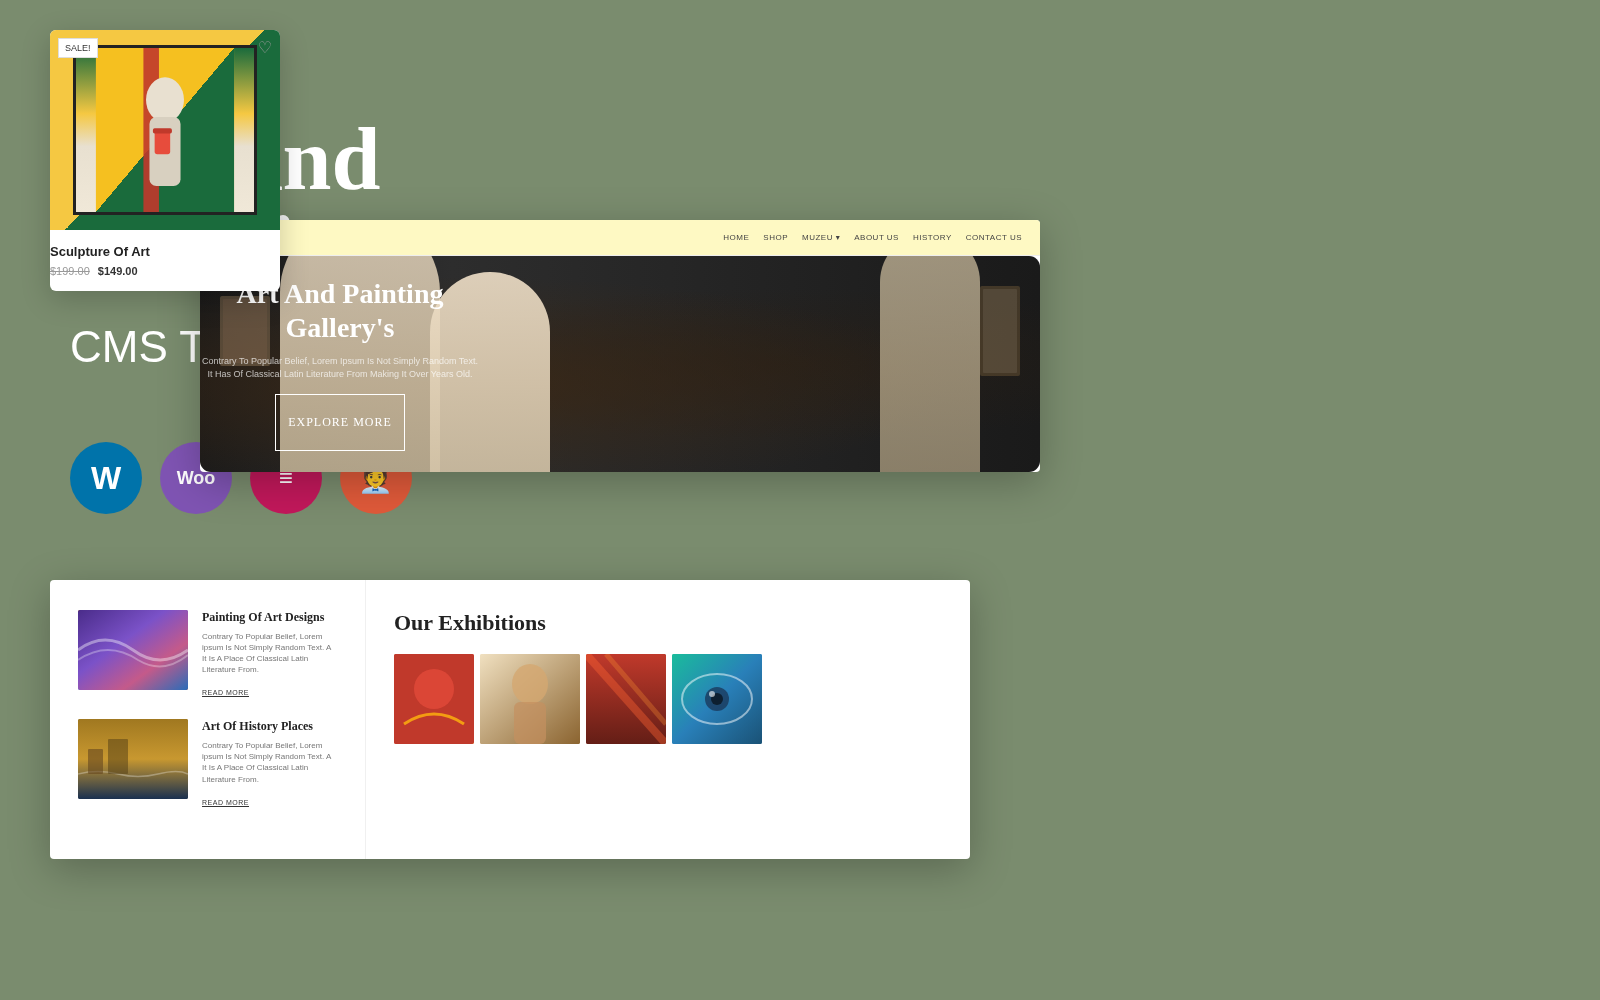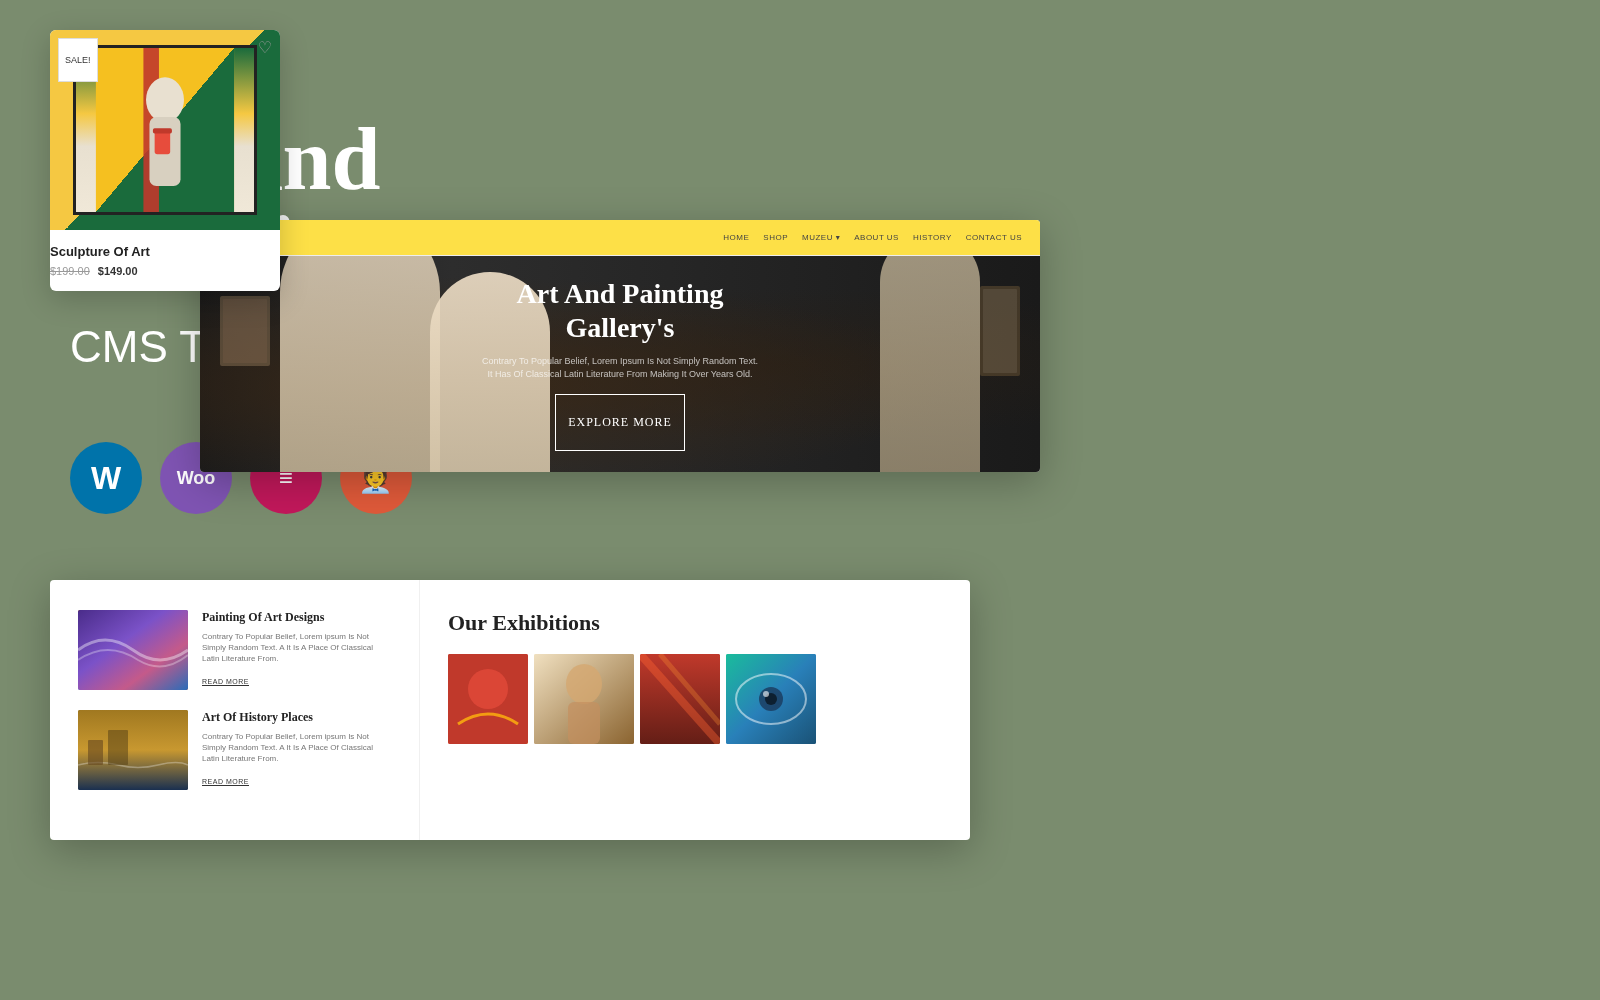--- a/index.html
+++ b/index.html
@@ -141,21 +141,21 @@
       position: relative;
     }
 
     .sale-badge {
       position: absolute;
       top: 8px;
       left: 8px;
       background: #fff;
       border: 1px solid #ddd;
       font-size: 9px;
-      padding: 16px 6px;
+      padding: 4px 6px;
       font-family: Arial, sans-serif;
       color: #333;
       z-index: 2;
     }
 
     .heart-icon {
       position: absolute;
       top: 8px;
       right: 8px;
       font-size: 16px;
@@ -199,21 +199,21 @@
       width: 840px;
       background: #fff;
       border-radius: 4px;
       box-shadow: 0 10px 40px rgba(0,0,0,0.25);
       overflow: hidden;
       z-index: 2;
     }
 
     .website-nav {
       height: 36px;
-      background: #fde047;
+      background: #fef9c3;
       display: flex;
       align-items: center;
       padding: 0 18px;
       border-bottom: 1px solid #eee;
       gap: 8px;
     }
 
     .nav-logo {
       font-size: 13px;
       font-weight: 700;
@@ -234,22 +234,23 @@
       font-family: Arial, sans-serif;
       letter-spacing: 0.5px;
     }
 
     .website-hero {
       height: 216px;
       background: linear-gradient(to right, #1a1a1a 0%, #2d2d2d 30%, #1a1a1a 100%);
       position: relative;
       display: flex;
       align-items: center;
-      justify-content: center;
-      overflow: hidden;
+      justify-content: flex-start;
+      overflow: hidden;
+      border-radius: 11px;
     }
 
     .hero-bg {
       position: absolute;
       inset: 0;
       background: 
         radial-gradient(ellipse at 30% 60%, rgba(60,40,20,0.8) 0%, transparent 60%),
         radial-gradient(ellipse at 70% 50%, rgba(40,30,20,0.6) 0%, transparent 50%);
     }
 
@@ -330,21 +331,21 @@
       width: 920px;
       background: #fff;
       border-radius: 4px;
       box-shadow: 0 10px 40px rgba(0,0,0,0.25);
       overflow: hidden;
       z-index: 3;
       display: flex;
     }
 
     .blog-section {
-      width: 370px;
+      width: 316px;
       padding: 30px 28px;
       border-right: 1px solid #f0f0f0;
     }
 
     .blog-post {
       display: flex;
       gap: 14px;
       margin-bottom: 20px;
     }
 

